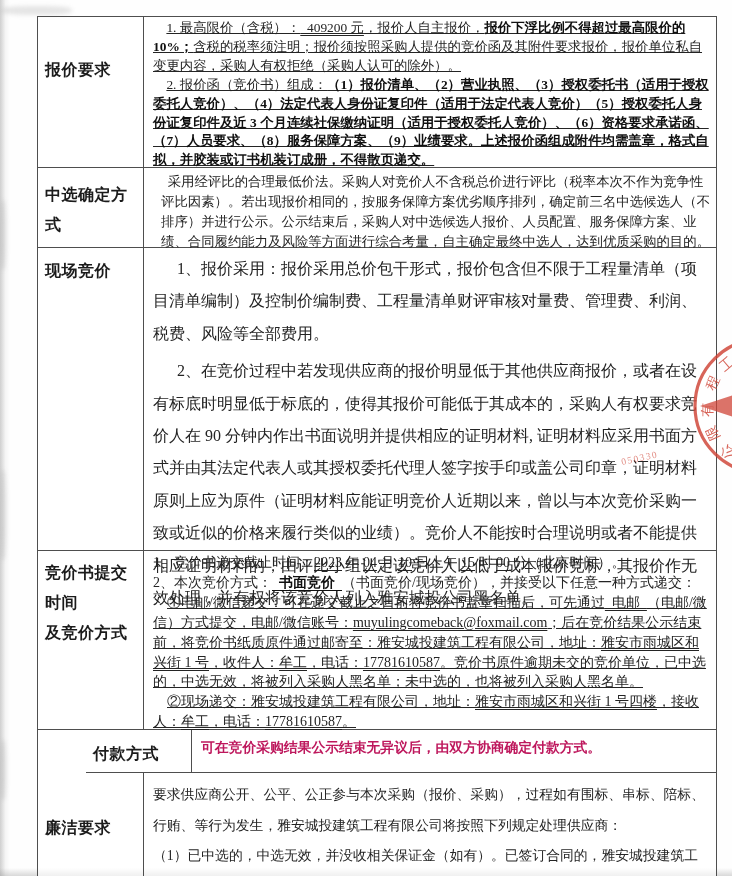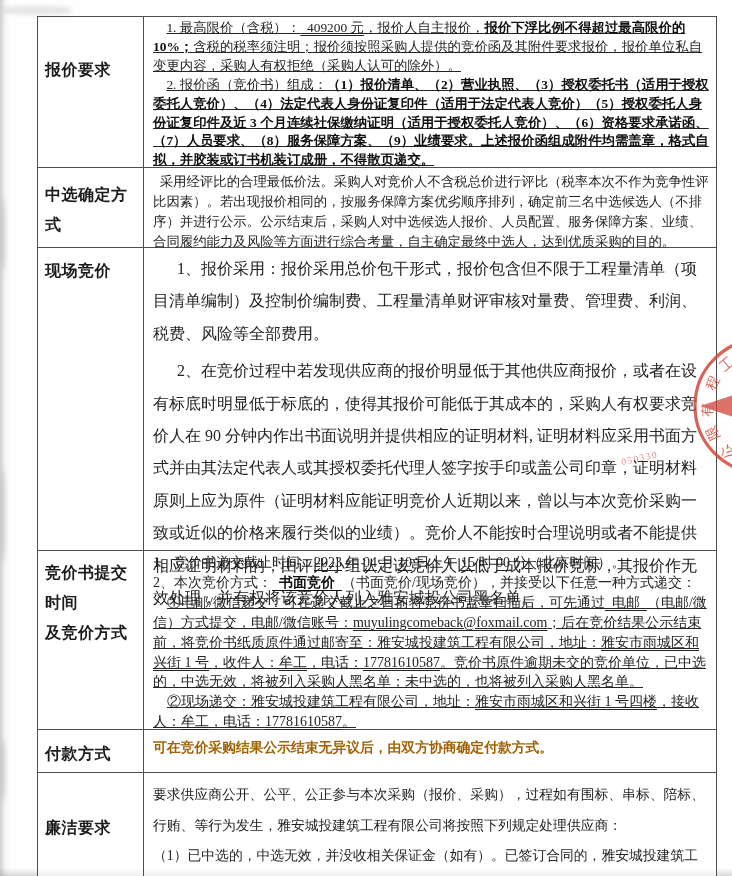--- a/index.html
+++ b/index.html
@@ -21,29 +21,29 @@
   
   .doc-table{position:absolute;left:37px;top:16px;width:678px;border:1px solid #4e4e4e;background:rgba(255,255,255,.6);}
   .row{display:flex;border-bottom:1px solid #4e4e4e;box-sizing:border-box;}
   .row:last-child{border-bottom:none;}
   .cell-label{flex:0 0 106px;width:106px;border-right:1px solid #4e4e4e;box-sizing:border-box;
     font-weight:bold;font-size:16px;color:#1b1b1b;padding-left:7px;letter-spacing:.5px;}
   .cell-label .lbl{display:block;line-height:30px;}
   .cell-content{flex:1;box-sizing:border-box;padding:0 5px 0 9px;color:#242424;}
   .cell-content p{margin:0;}
 
-  .h1{height:151px;} .h2{height:80px;} .h3{height:303px;} .h4{height:179px;} .h5{height:43px;} .h6{height:130px;}
+  .h1{height:151px;} .h2{height:80px;} .h3{height:303px;} .h4{height:179px;} .h5{height:43px;margin-left:48px;} .h6{height:130px;}
   .lp1{padding-top:38px;} .lp2{padding-top:12px;} .lp3{padding-top:8px;} .lp4{padding-top:7px;} .lp5{padding-top:9px;} .lp6{padding-top:40px;}
 
   .c1{padding-top:2px;} .c1 p{font-size:13.4px;line-height:18.9px;}
-  .c2{padding-top:4px;} .c2 p{font-size:13.4px;line-height:20px;text-indent:.5em;}
+  .c2{padding-top:4px;} .c2 p{font-size:13.4px;line-height:20px;text-indent:.5em;margin-left:8px;}
   .c3{padding-top:5px;} .c3 p{font-size:16px;line-height:32.4px;text-indent:1.5em;}
   .c3 p + p{margin-top:5px;}
   .c4{padding-top:2px;} .c4 p{font-size:14px;line-height:19.9px;}
-  .c5{padding-top:8px;} .c5 p{font-size:13.8px;line-height:20px;font-weight:bold;color:#a16207;}
+  .c5{padding-top:8px;} .c5 p{font-size:13.8px;line-height:20px;font-weight:bold;color:#be185d;}
   .c6{padding-top:7px;} .c6 p{font-size:13.8px;line-height:30.5px;}
 
   .ind1{text-indent:1em;text-decoration:underline;}
   .b{font-weight:bold;color:#101010;}
   .u{text-decoration:underline;text-underline-offset:3px;text-decoration-thickness:1px;}
 
   
   .seal{position:absolute;left:612px;top:325px;width:170px;height:170px;pointer-events:none;}
   .seal text{font-family:"Liberation Serif","DejaVu Serif",serif;}
 </style>

